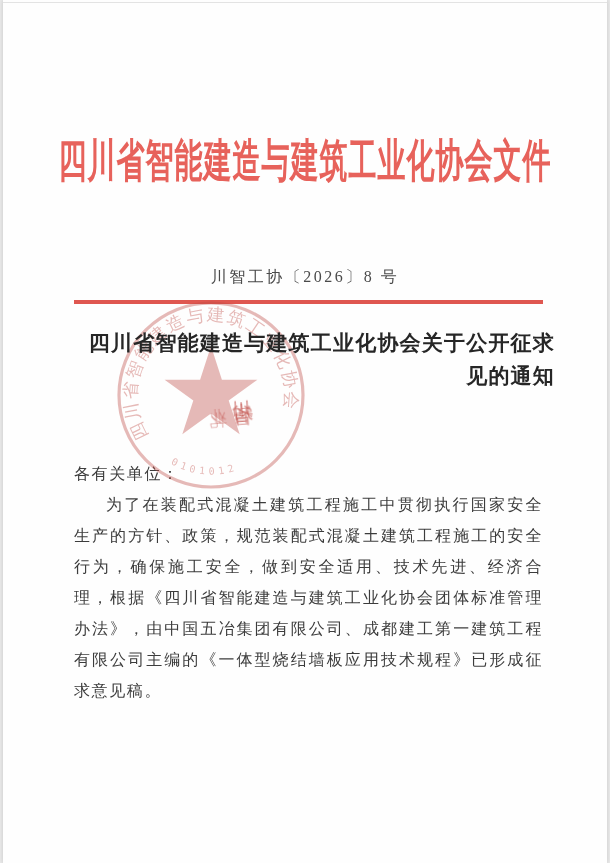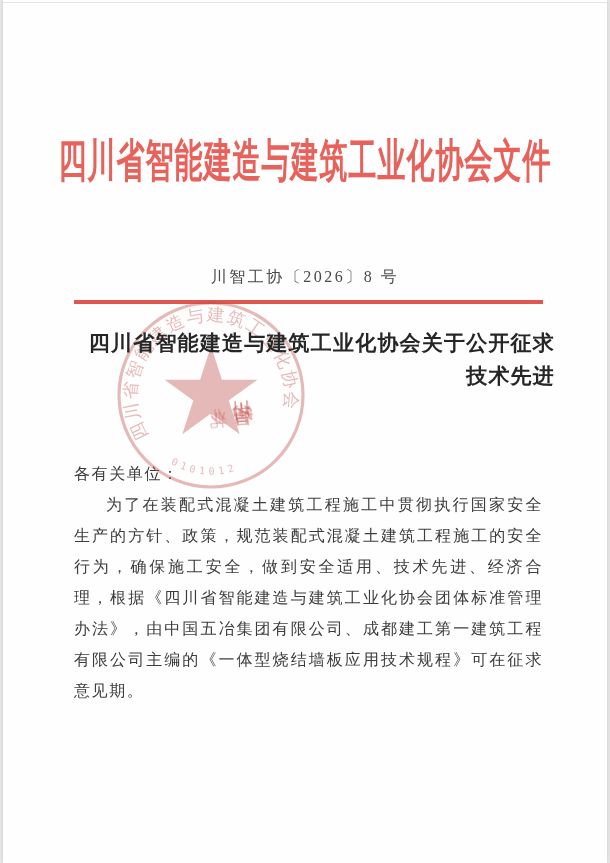--- a/index.html
+++ b/index.html
@@ -77,20 +77,20 @@
         <textPath href="#digitArc" startOffset="6">0101012</textPath>
       </text>
     </svg>
   </div>
 
   <div class="ghost-col ghost-a">川省智</div>
   <div class="ghost-col ghost-b">业化</div>
 
   <div class="doc-title">
     <div>四川省智能建造与建筑工业化协会关于公开征求</div>
-    <div>技术先进</div>
+    <div>见的通知</div>
   </div>
 
   <div class="body-text">
     <p class="salutation">各有关单位：</p>
-    <p>为了在装配式混凝土建筑工程施工中贯彻执行国家安全生产的方针、政策，规范装配式混凝土建筑工程施工的安全行为，确保施工安全，做到安全适用、技术先进、经济合理，根据《四川省智能建造与建筑工业化协会团体标准管理办法》，由中国五冶集团有限公司、成都建工第一建筑工程有限公司主编的《一体型烧结墙板应用技术规程》可在征求意见期。</p>
+    <p>为了在装配式混凝土建筑工程施工中贯彻执行国家安全生产的方针、政策，规范装配式混凝土建筑工程施工的安全行为，确保施工安全，做到安全适用、技术先进、经济合理，根据《四川省智能建造与建筑工业化协会团体标准管理办法》，由中国五冶集团有限公司、成都建工第一建筑工程有限公司主编的《一体型烧结墙板应用技术规程》已形成征求意见稿。</p>
   </div>
 </div>
 
 </body></html>

